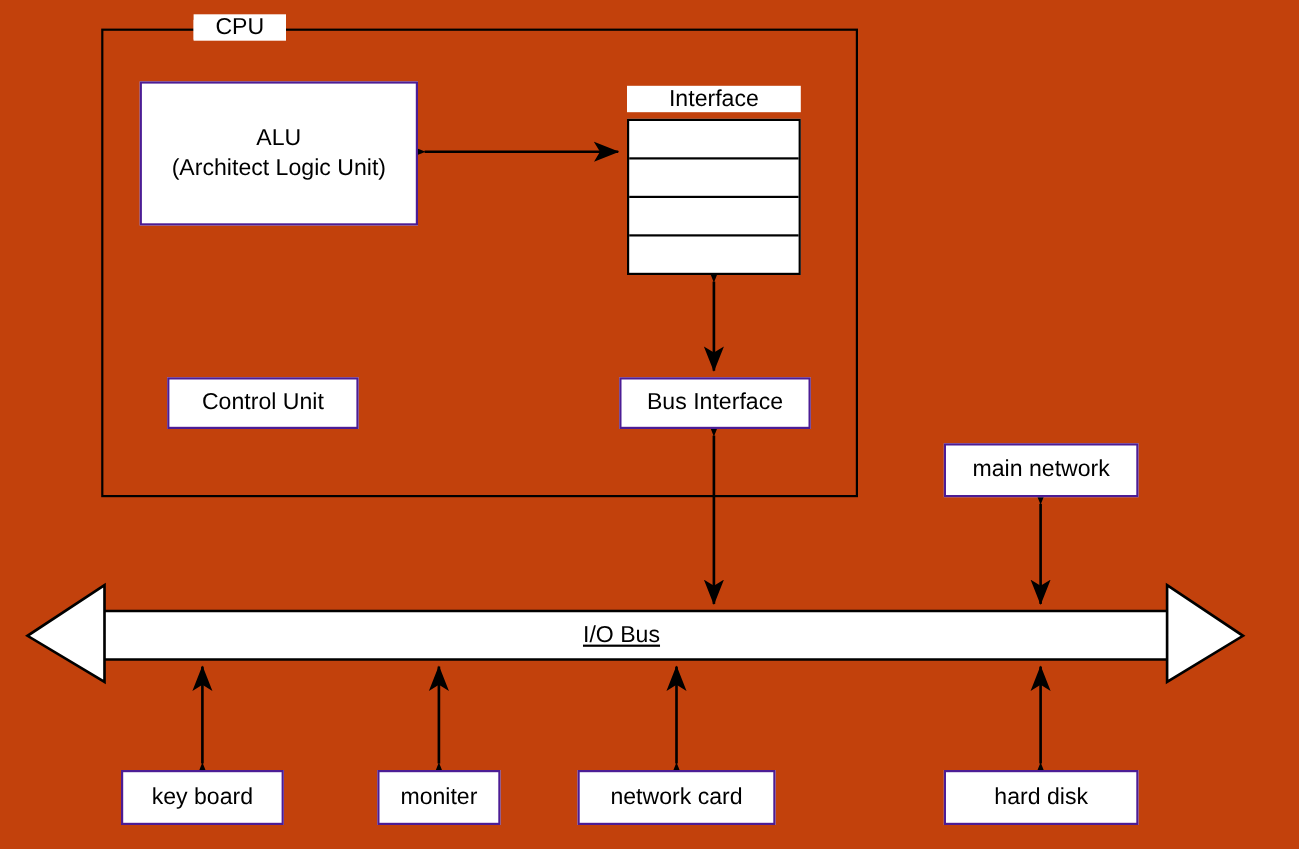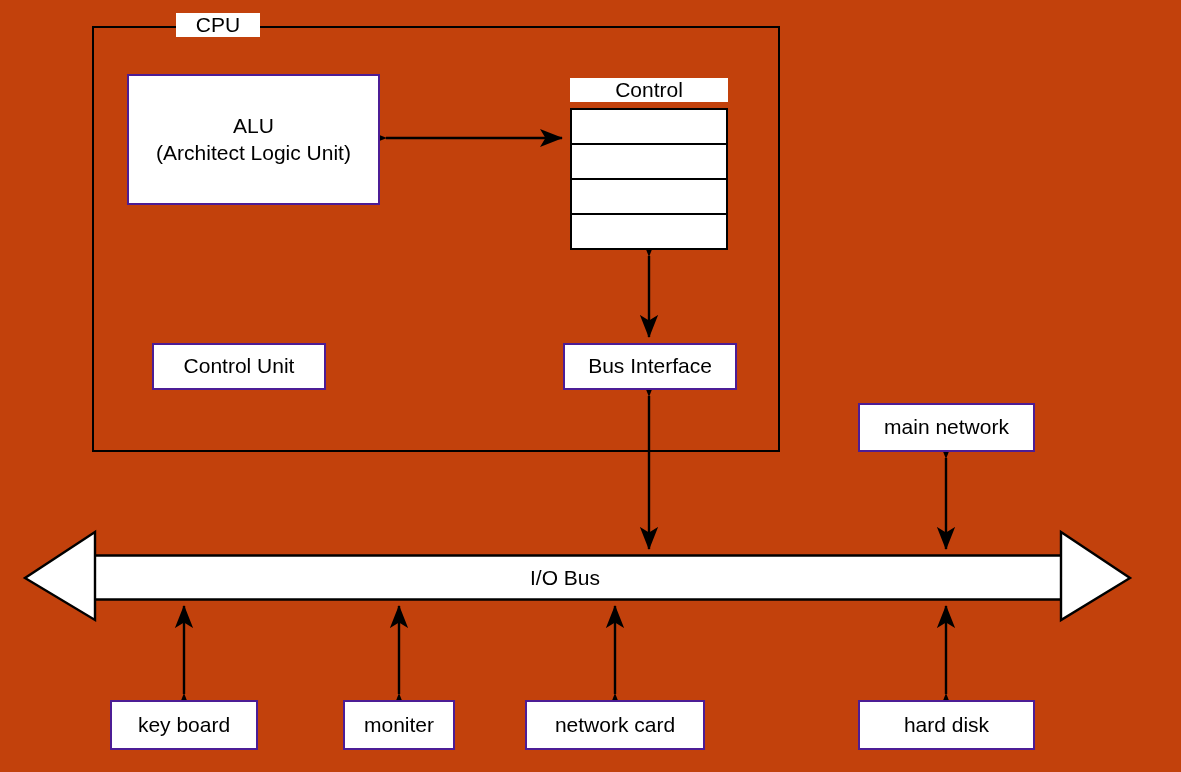--- a/index.html
+++ b/index.html
@@ -93,21 +93,21 @@
   
   #bus-interface-box {
     left: 563px; top: 343px; width: 174px; height: 47px;
   }
   
   #main-memory-box {
     left: 858px; top: 403px; width: 177px; height: 49px;
   }
   
   #io-bus-label {
-    left: 0px; top: 566px; width: 1130px;
+    left: 0px; top: 566px; width: 1130px; text-decoration: underline;
   }
   
   #key-board-box     { left: 110px; top: 700px; width: 148px; height: 50px; }
   #moniter-box       { left: 343px; top: 700px; width: 112px; height: 50px; }
   #network-card-box  { left: 525px; top: 700px; width: 180px; height: 50px; }
   #hard-disk-box     { left: 858px; top: 700px; width: 177px; height: 50px; }
 </style>
 </head>
 <body>
 
@@ -146,21 +146,21 @@
     <line x1="946" y1="694" x2="946" y2="606" stroke="#000000" stroke-width="2.4" marker-start="url(#ah)" marker-end="url(#ah)"></line>
   </svg>
 
   <div class="cpu-frame"></div>
   <div class="cpu-label-mask" style="left:176px; top:18px; width:84px; height:18px;"></div>
   <div class="plain-label" style="left:176px; top:13px; width:84px;">CPU</div>
 
   <div class="node" id="alu-box">ALU
 (Architect Logic Unit)</div>
 
-  <div class="plain-label" id="register-title">Control</div>
+  <div class="plain-label" id="register-title">Interface</div>
   <div id="register-stack">
     <div class="register-cell"></div>
     <div class="register-cell"></div>
     <div class="register-cell"></div>
     <div class="register-cell"></div>
   </div>
 
   <div class="node" id="control-unit-box">Control Unit</div>
 
   <div class="node" id="bus-interface-box">Bus Interface</div>

